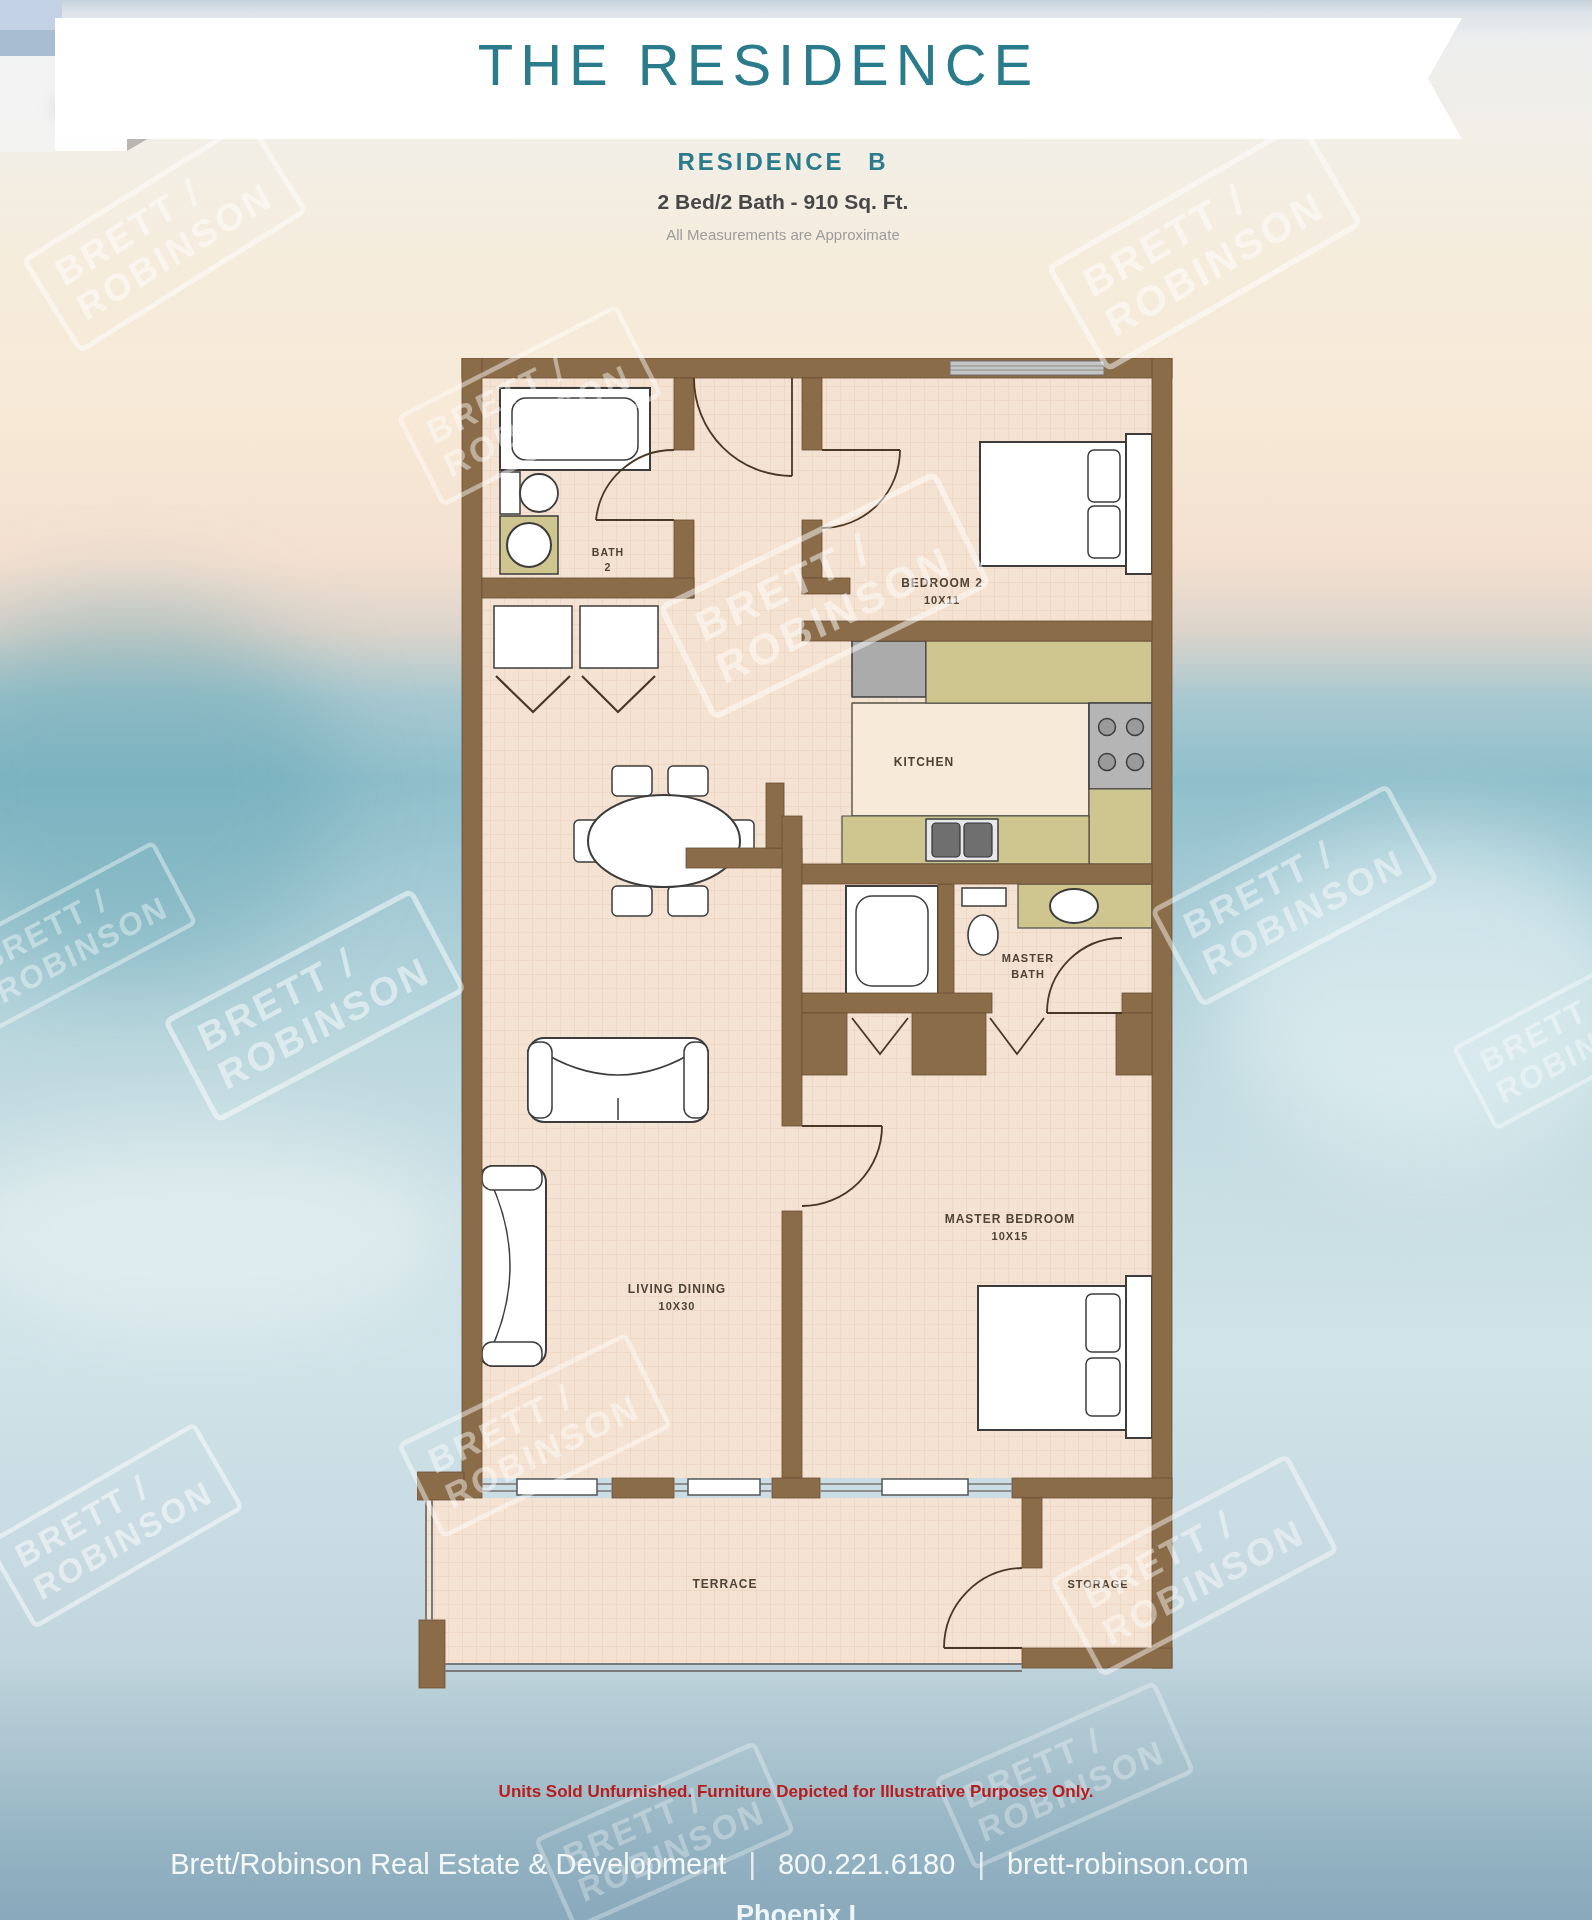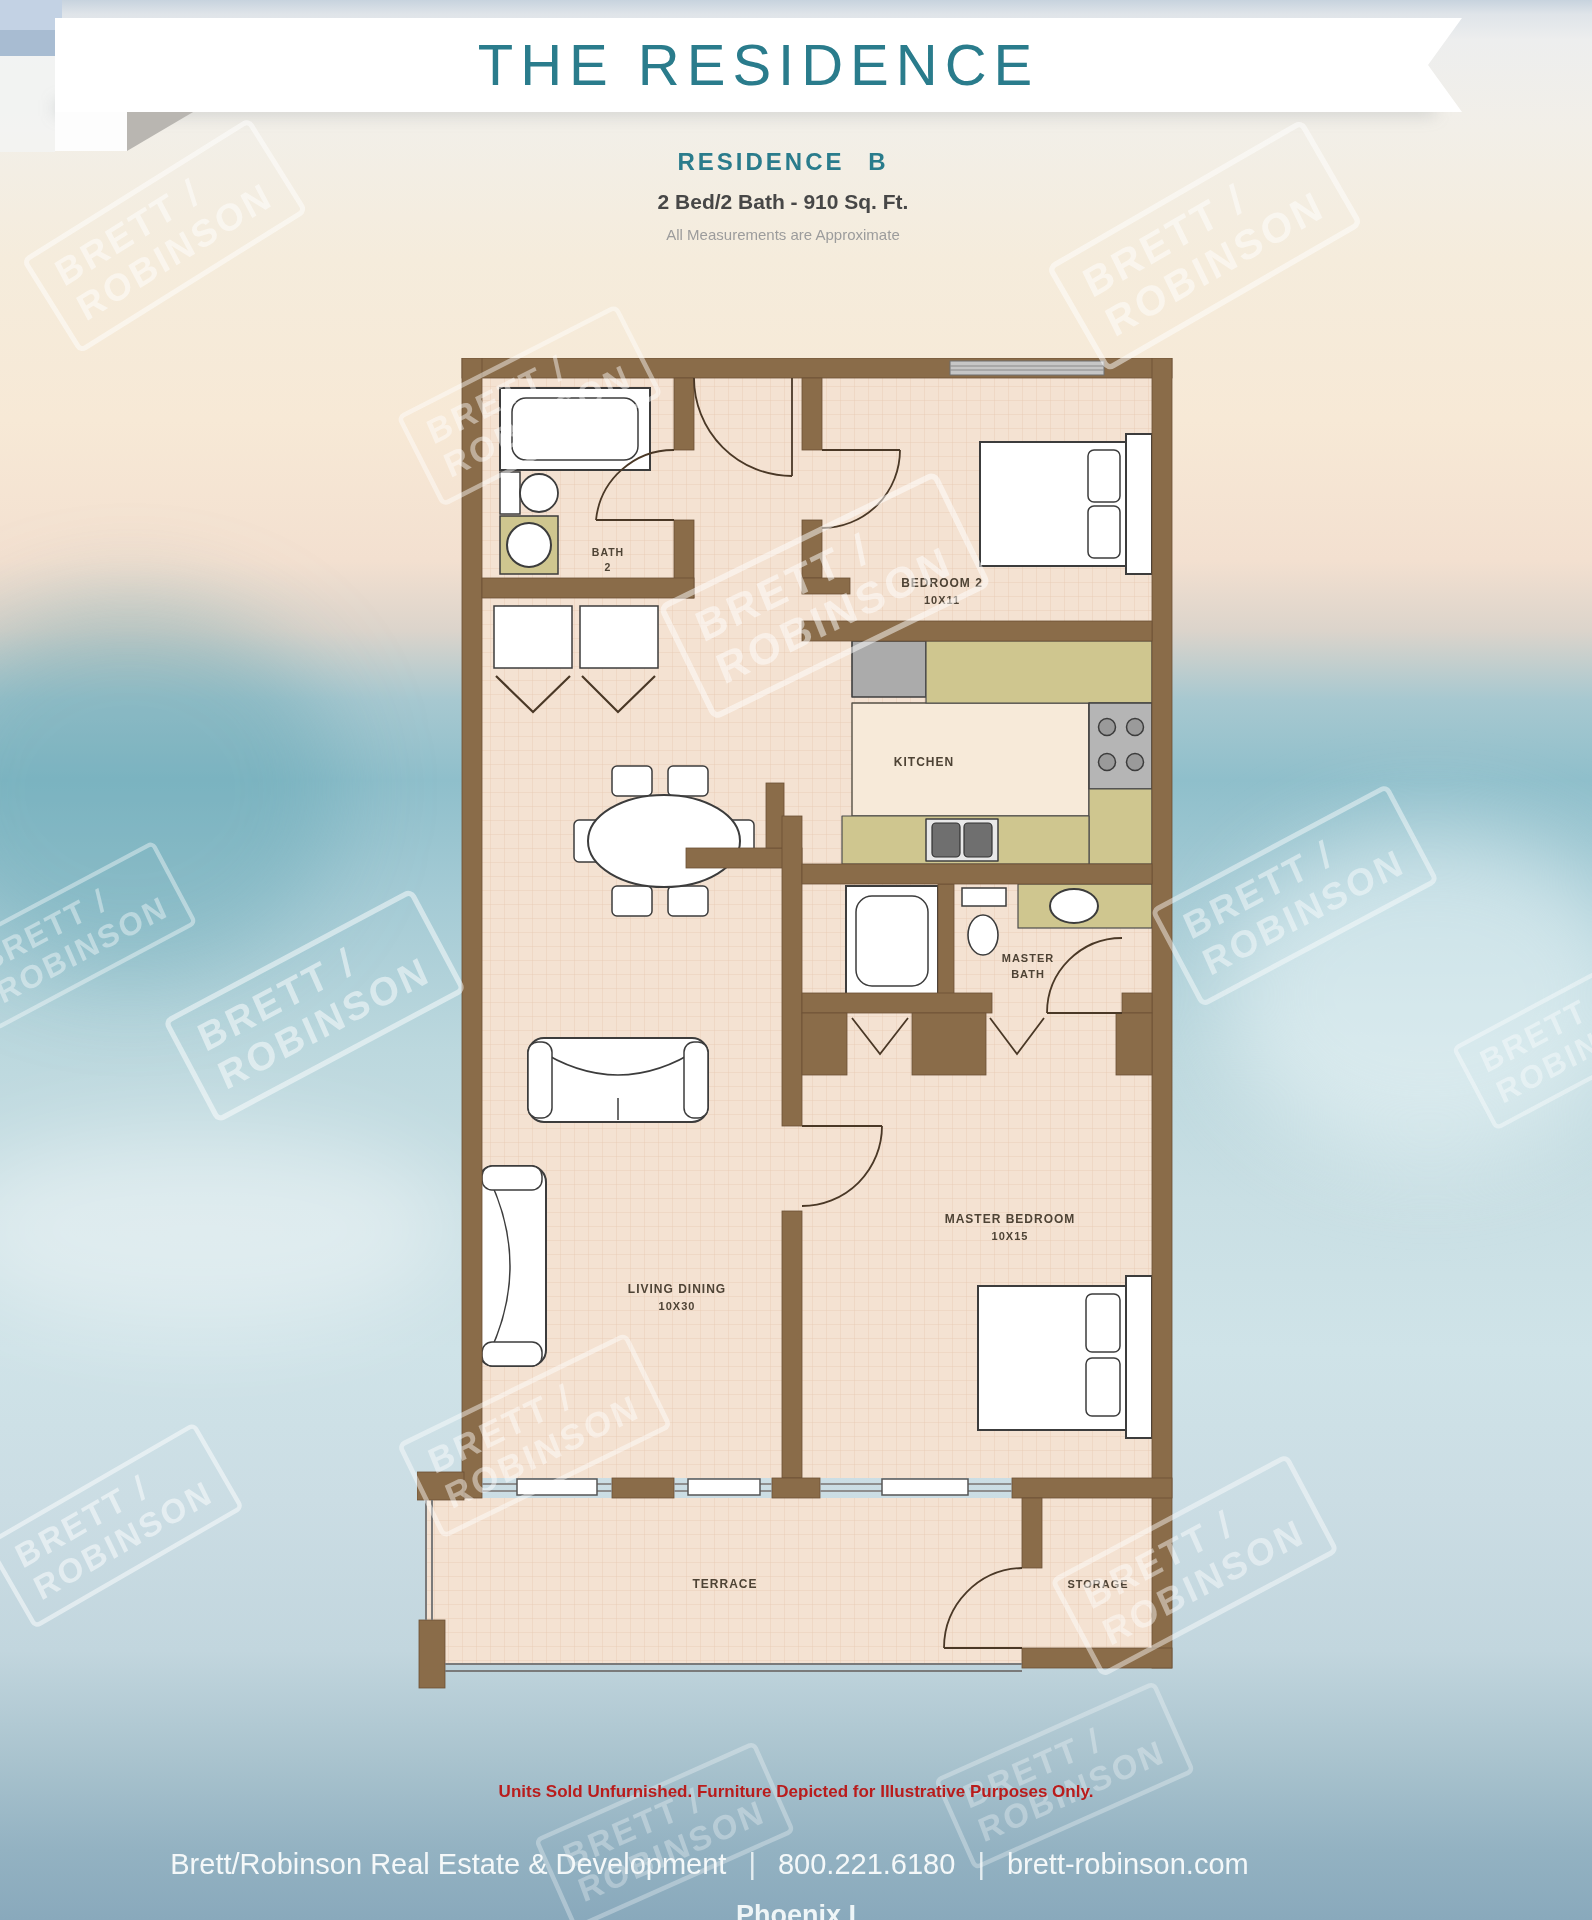--- a/index.html
+++ b/index.html
@@ -11,21 +11,21 @@
       #f5ecdc 260px,#f7e9d6 420px,#f3e0d0 560px,#dcd4cb 630px,
       #a7c8d0 700px,#8fbfcb 780px,#a5cbd5 900px,#bcd8de 1050px,
       #c9dfe4 1200px,#cfe3e8 1350px,#cbdde4 1500px,#c2d6de 1650px,
       #a9c3ce 1760px,#93b2c2 1850px,#89a9bc 1920px);
   }
   .soft{position:absolute;border-radius:50%;filter:blur(45px);pointer-events:none;}
   .corner{position:absolute;pointer-events:none;}
 
   
   .banner{
-    position:absolute;left:55px;top:18px;width:1407px;height:94px;
+    position:absolute;left:55px;top:18px;width:1407px;height:121px;
     background:#ffffff;z-index:6;
     clip-path:polygon(0 0,100% 0,calc(100% - 34px) 50%,100% 100%,0 100%);
     text-align:center;
   }
   .banner-shadow{position:absolute;left:55px;top:100px;width:1380px;height:16px;
     background:rgba(110,120,125,.22);filter:blur(8px);z-index:5;}
   .banner h1{
     margin:0;line-height:94px;font-size:58px;font-weight:400;letter-spacing:7px;
     color:#2a7c8c;
   }

